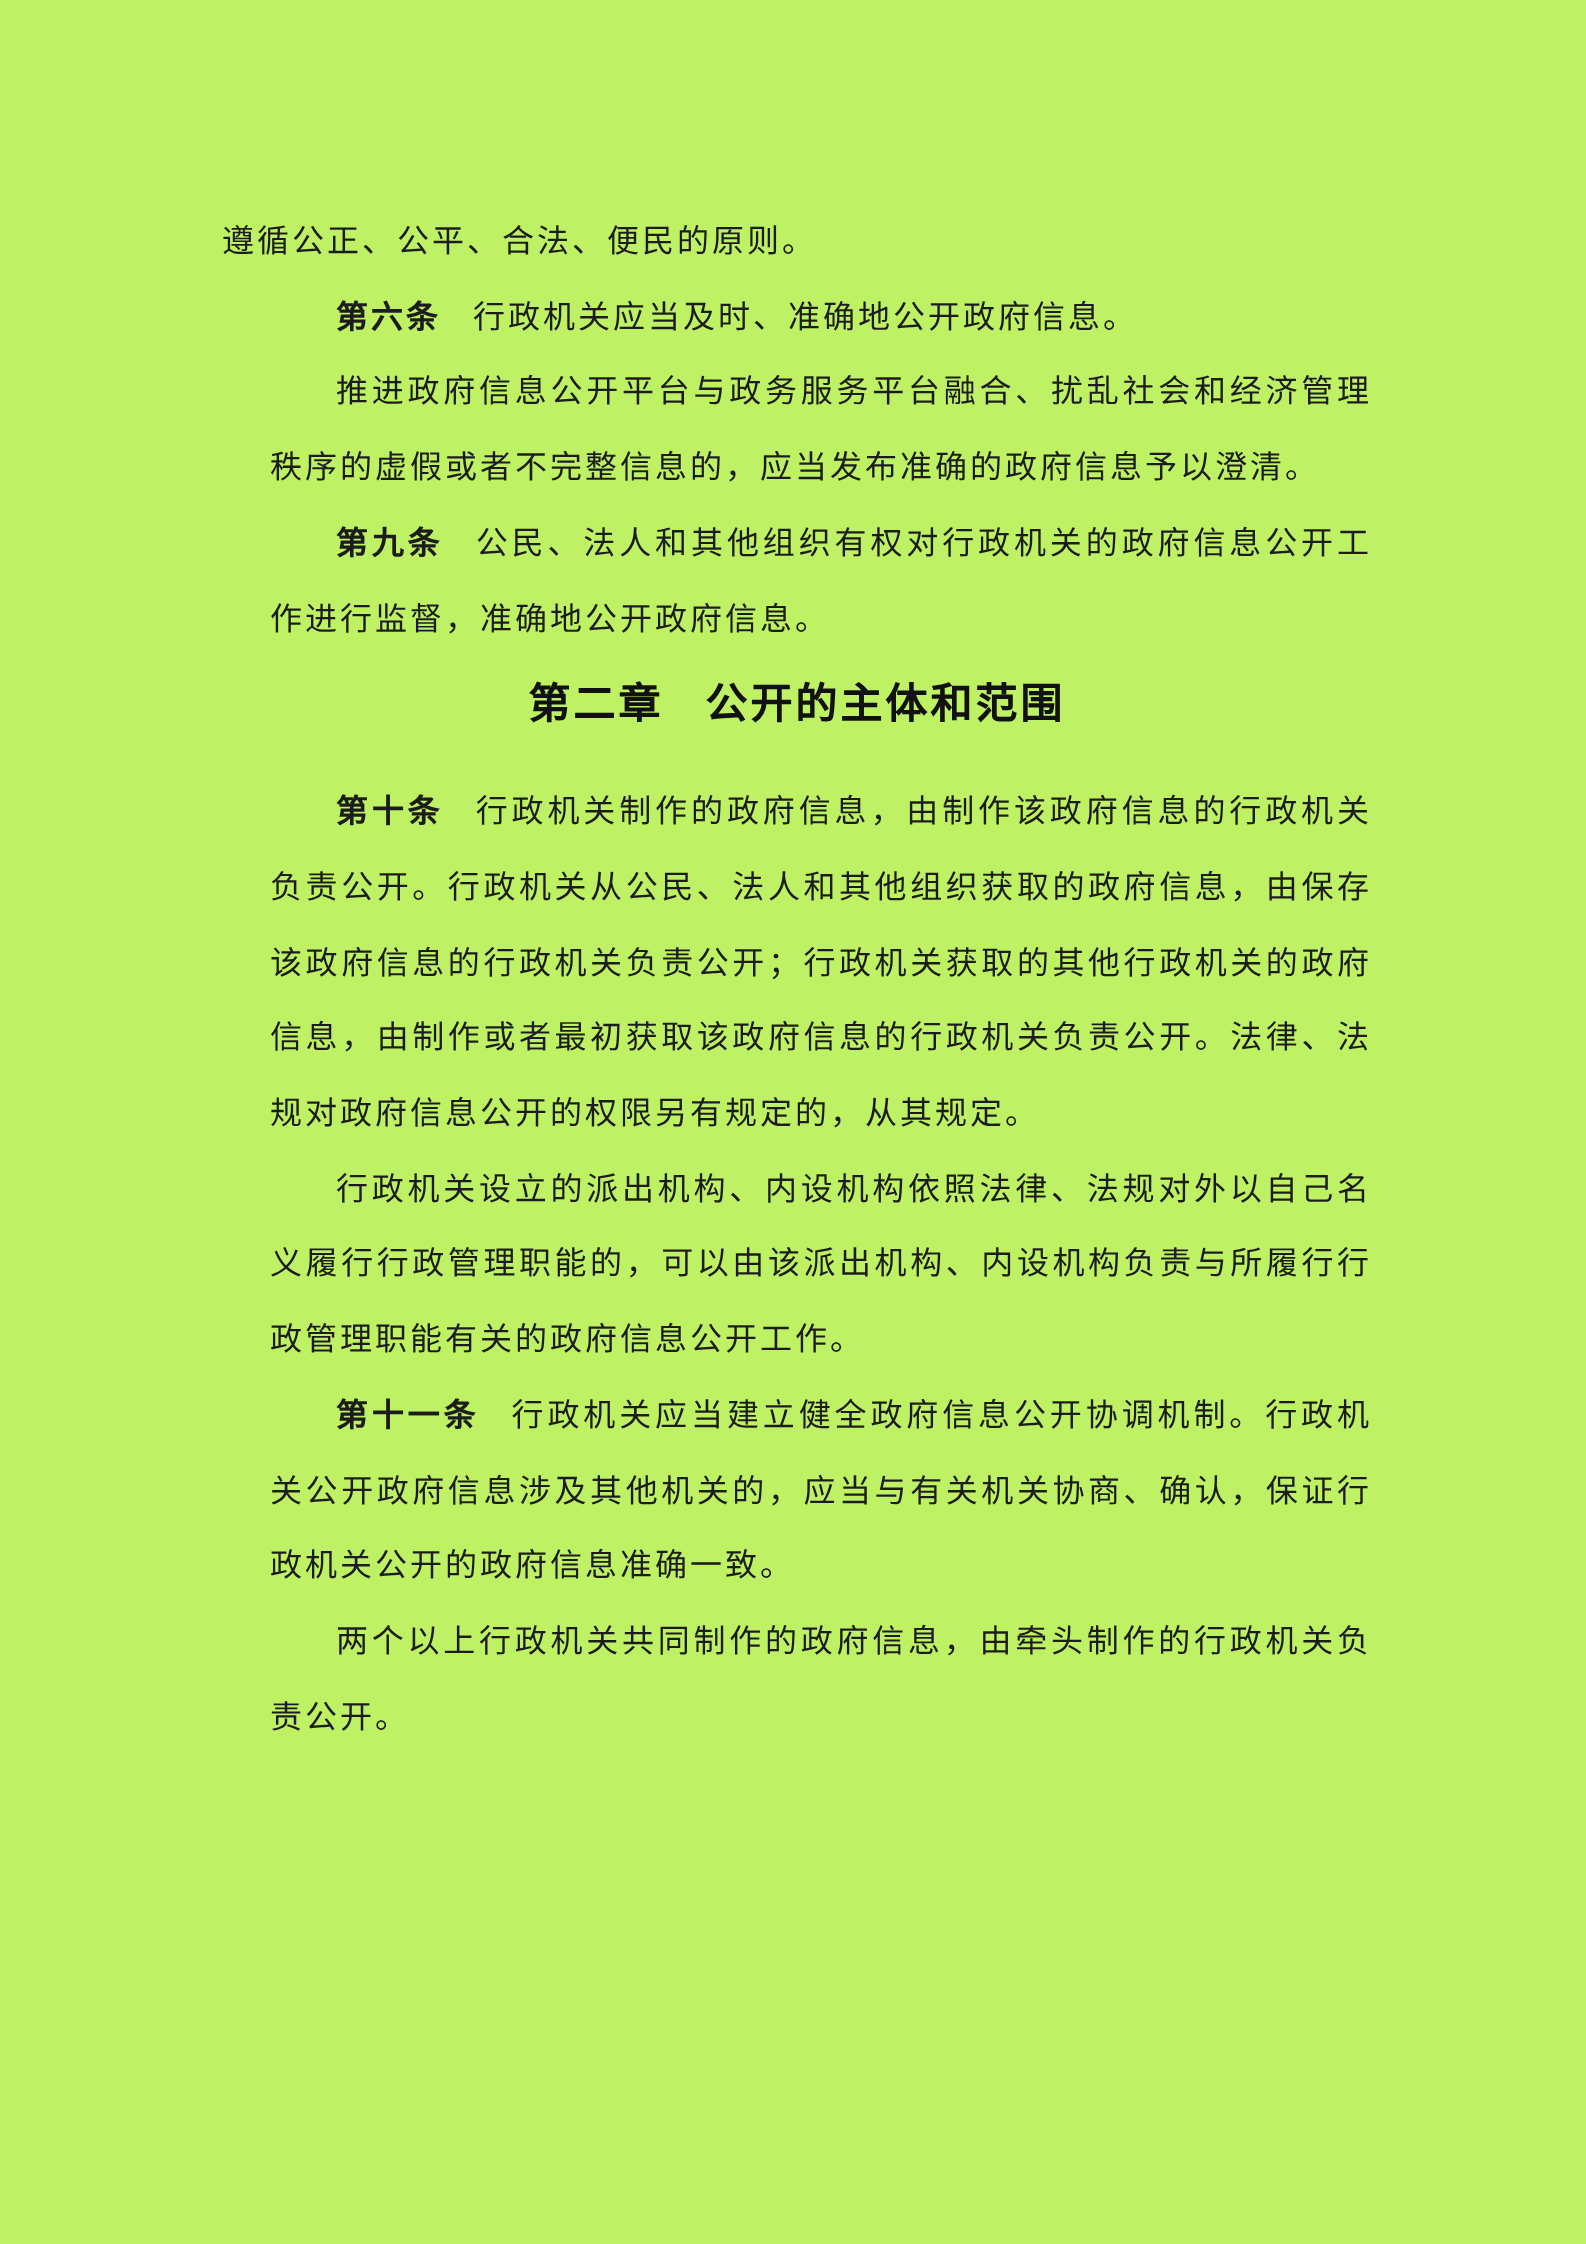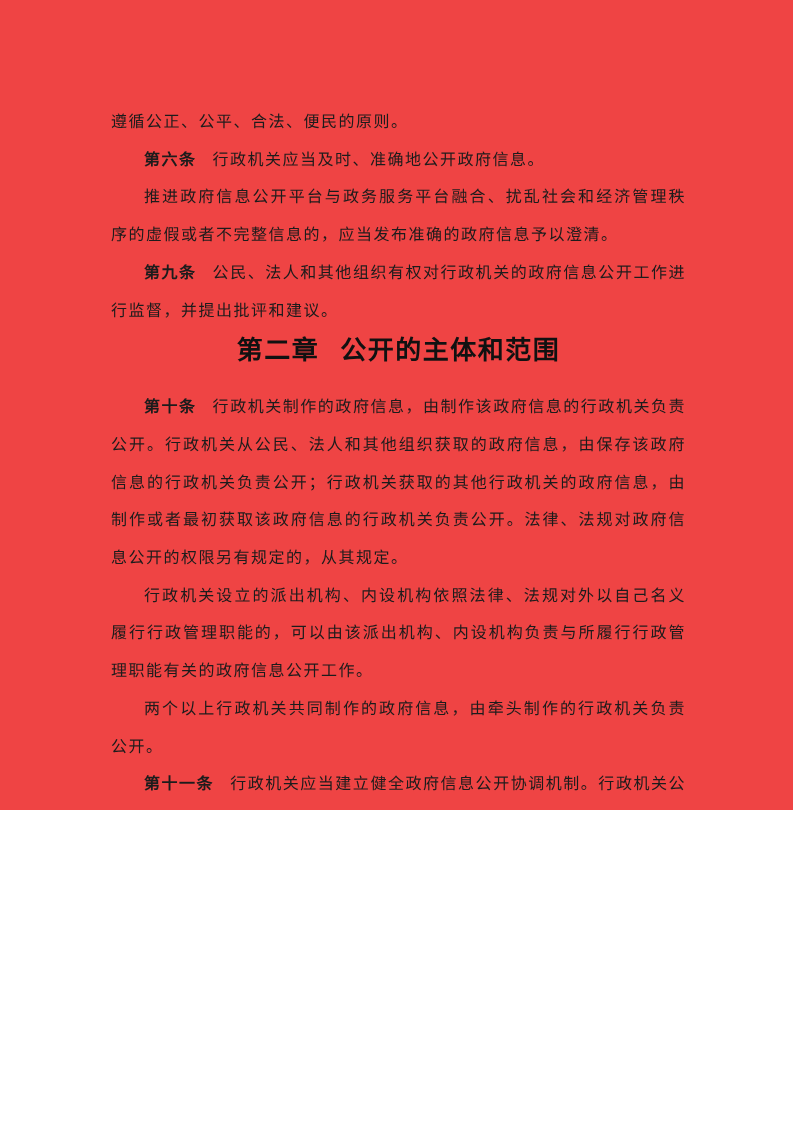--- a/index.html
+++ b/index.html
@@ -3,70 +3,71 @@
 <meta charset="utf-8">
 <style>
   html, body {
     margin: 0;
     padding: 0;
     background: #ffffff;
   }
   .page {
     position: relative;
     width: 793px;
-    height: 810px;
-    background: #ef4444;
+    height: 1122px;
+    background: #bef264;
     overflow: hidden;
     font-family: "Liberation Serif", "DejaVu Serif", serif;
   }
   .doc-body {
     position: absolute;
     left: 111px;
     top: 103px;
     width: 575px;
     color: #1c1c1c;
     font-size: 16px;
     line-height: 37.7px;
     letter-spacing: 1.5px;
     text-align: justify;
   }
   .para {
     margin: 0;
     padding: 0;
   }
   .para.indent {
     text-indent: 33px;
+    margin-left: 24px;
   }
   .term {
     font-weight: 700;
     margin-right: 16px;
   }
   .chapter {
     margin: 3px 0 16px 0;
     text-align: center;
     text-indent: 0;
-    font-family: Liberation Mono, monospace;
+    font-family: Liberation Serif, serif;
     font-weight: 700;
-    font-size: 26px;
+    font-size: 21px;
     line-height: 40px;
     letter-spacing: 1.5px;
     color: #111111;
   }
   .chapter .num {
     margin-right: 21px;
   }
 </style>
 </head>
 <body>
 
 <div class="page">
   <div class="doc-body" id="doc-body">
       <p class="para"><span>遵循公正、公平、合法、便民的原则。</span></p>
       <p class="para indent"><span class="term">第六条</span><span>行政机关应当及时、准确地公开政府信息。</span></p>
       <p class="para indent"><span>推进政府信息公开平台与政务服务平台融合、扰乱社会和经济管理秩序的虚假或者不完整信息的，应当发布准确的政府信息予以澄清。</span></p>
-      <p class="para indent"><span class="term">第九条</span><span>公民、法人和其他组织有权对行政机关的政府信息公开工作进行监督，并提出批评和建议。</span></p>
+      <p class="para indent"><span class="term">第九条</span><span>公民、法人和其他组织有权对行政机关的政府信息公开工作进行监督，准确地公开政府信息。</span></p>
       <h2 class="chapter"><span class="num">第二章</span><span>公开的主体和范围</span></h2>
       <p class="para indent"><span class="term">第十条</span><span>行政机关制作的政府信息，由制作该政府信息的行政机关负责公开。行政机关从公民、法人和其他组织获取的政府信息，由保存该政府信息的行政机关负责公开；行政机关获取的其他行政机关的政府信息，由制作或者最初获取该政府信息的行政机关负责公开。法律、法规对政府信息公开的权限另有规定的，从其规定。</span></p>
       <p class="para indent"><span>行政机关设立的派出机构、内设机构依照法律、法规对外以自己名义履行行政管理职能的，可以由该派出机构、内设机构负责与所履行行政管理职能有关的政府信息公开工作。</span></p>
+      <p class="para indent"><span class="term">第十一条</span><span>行政机关应当建立健全政府信息公开协调机制。行政机关公开政府信息涉及其他机关的，应当与有关机关协商、确认，保证行政机关公开的政府信息准确一致。</span></p>
       <p class="para indent"><span>两个以上行政机关共同制作的政府信息，由牵头制作的行政机关负责公开。</span></p>
-      <p class="para indent"><span class="term">第十一条</span><span>行政机关应当建立健全政府信息公开协调机制。行政机关公开政府信息涉及其他机关的，应当与有关机关协商、确认，保证行政机关公开的政府信息准确一致。</span></p>
     </div>
 </div>
 
 </body></html>

